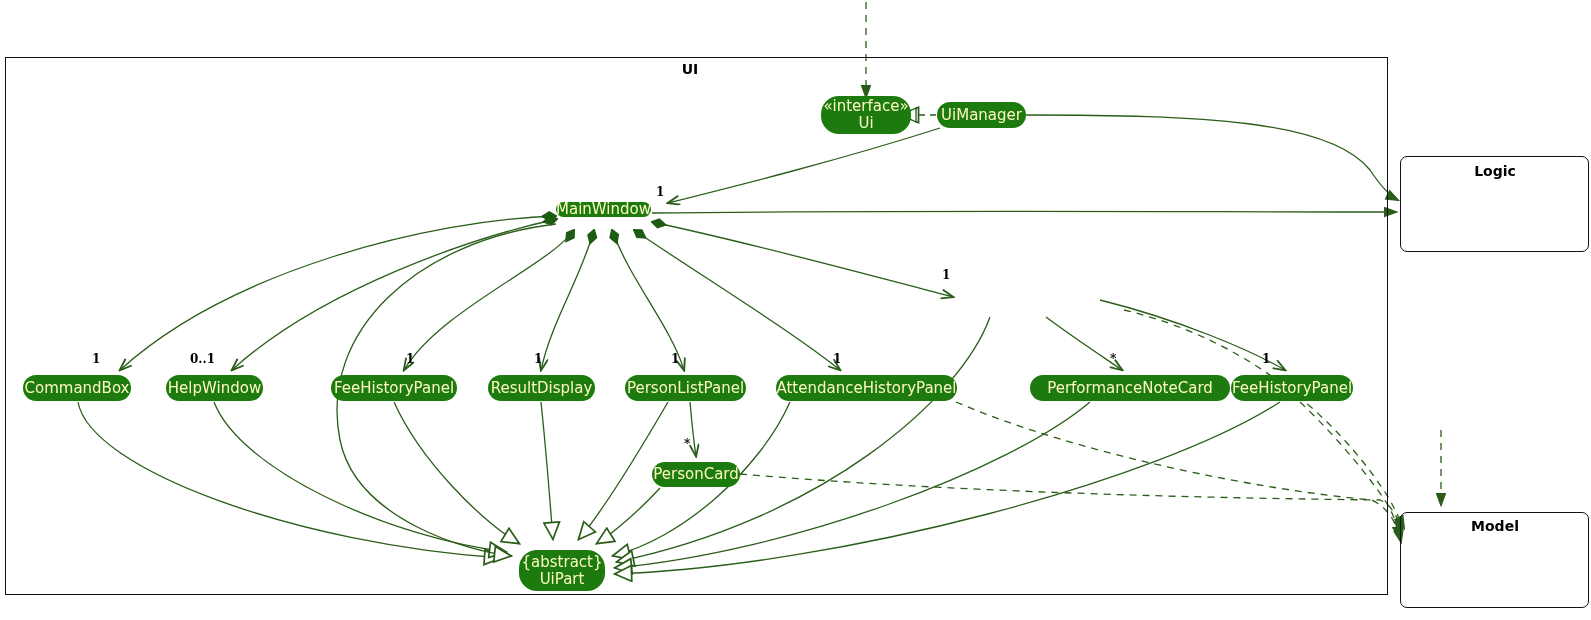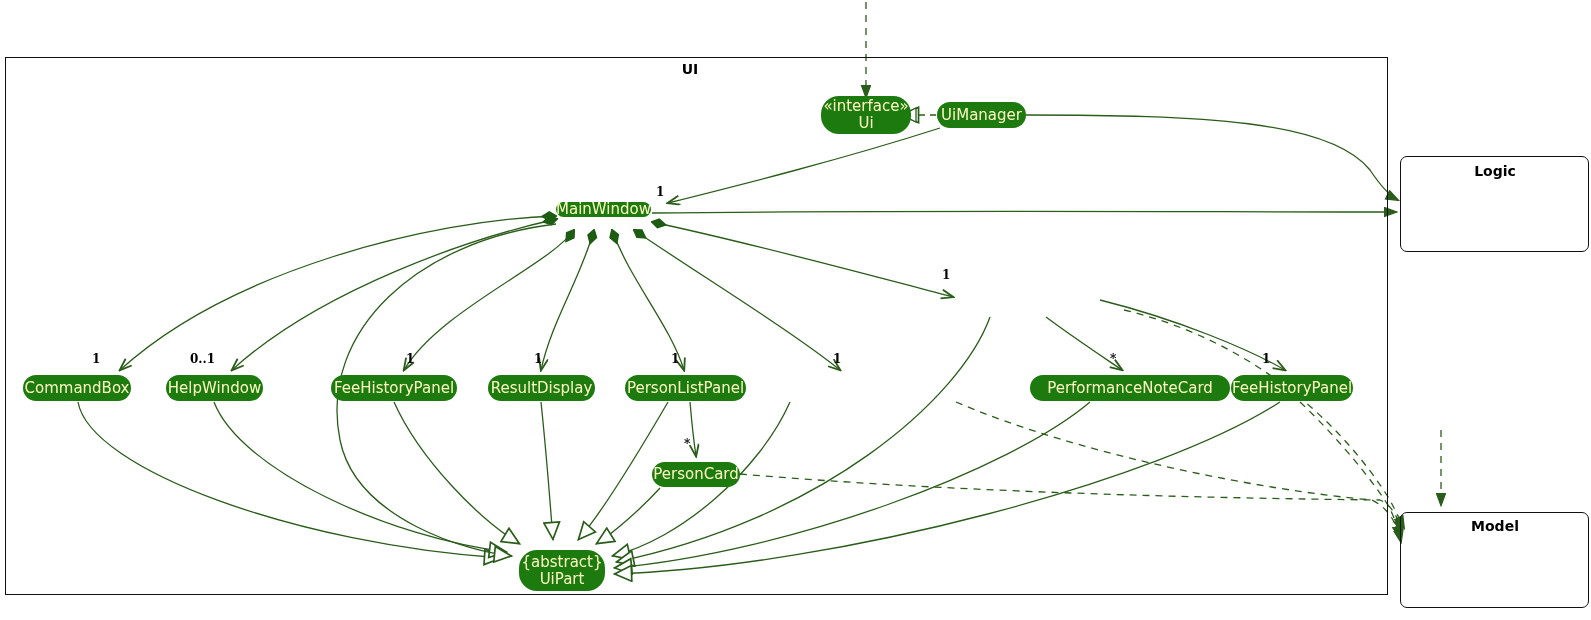--- a/index.html
+++ b/index.html
@@ -170,20 +170,21 @@
   <div class="cls" style="left:23px; top:375px; width:108px; height:26px;">CommandBox</div>
 
   <div class="cls" style="left:166px; top:375px; width:97px; height:26px;">HelpWindow</div>
 
   <div class="cls" style="left:331px; top:375px; width:126px; height:26px;">FeeHistoryPanel</div>
 
   <div class="cls" style="left:488px; top:375px; width:107px; height:26px;">ResultDisplay</div>
 
   <div class="cls" style="left:625px; top:375px; width:121px; height:26px;">PersonListPanel</div>
 
+  <div class="cls" style="left:776px; top:375px; width:181px; height:26px;">AttendanceHistoryPanel</div>
 
 
   <div class="cls" style="left:1030px; top:375px; width:200px; height:26px;">PerformanceNoteCard</div>
 
   <div class="cls" style="left:1231px; top:375px; width:122px; height:26px;">FeeHistoryPanel</div>
 
   <div class="cls" style="left:652px; top:462px; width:88px; height:25px;">PersonCard</div>
 
   <div class="cls" style="left:519px; top:550px; width:86px; height:41px;">{abstract}
 UiPart</div>

